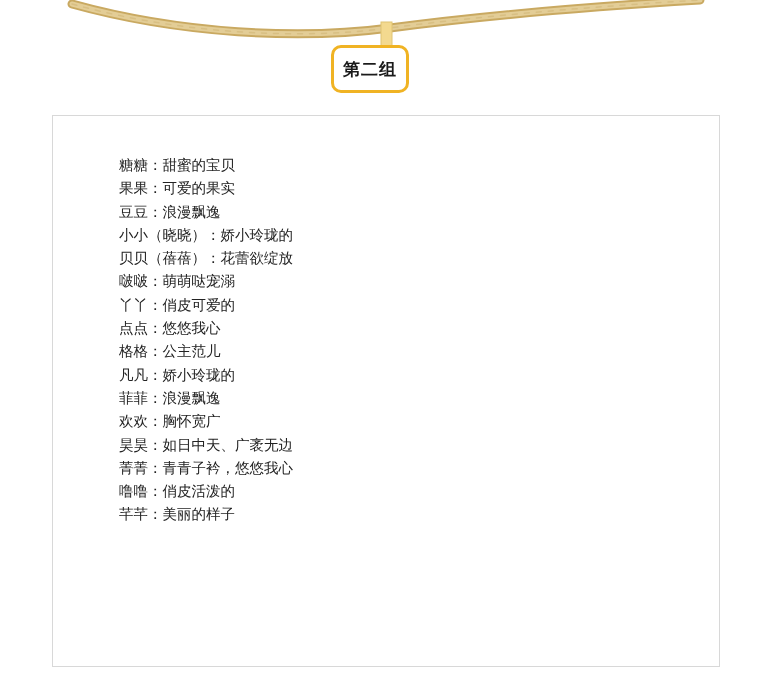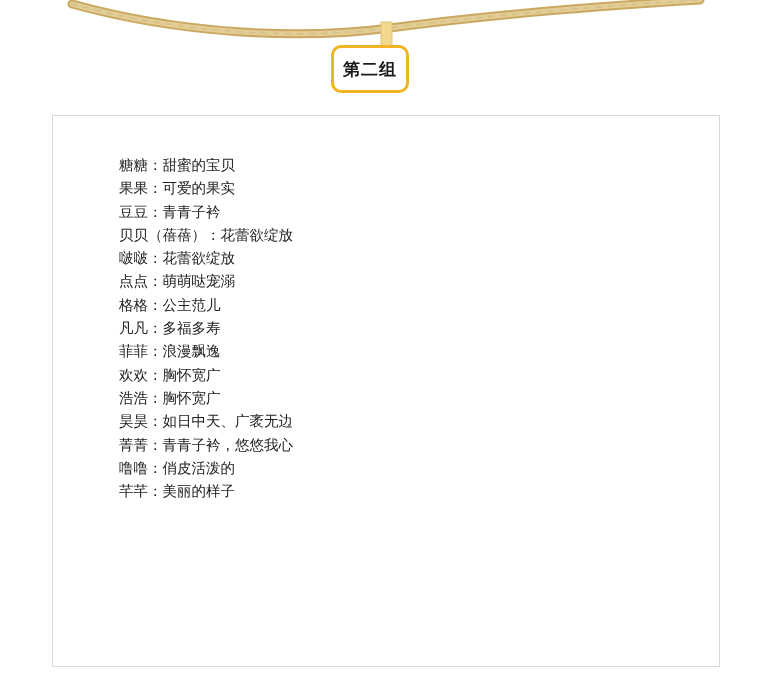--- a/index.html
+++ b/index.html
@@ -104,27 +104,28 @@
     <div class="tag-box">
       <span class="tag-label">第二组</span>
     </div>
   </div>
 </div>
 
 <div class="card">
   <div class="list">
     <div class="list-item">糖糖：甜蜜的宝贝</div>
     <div class="list-item">果果：可爱的果实</div>
-    <div class="list-item">豆豆：青青子衿</div>
+    <div class="list-item">豆豆：浪漫飘逸</div>
+    <div class="list-item">小小（晓晓）：娇小玲珑的</div>
     <div class="list-item">贝贝（蓓蓓）：花蕾欲绽放</div>
-    <div class="list-item">啵啵：花蕾欲绽放</div>
-    <div class="list-item">点点：萌萌哒宠溺</div>
+    <div class="list-item">啵啵：萌萌哒宠溺</div>
+    <div class="list-item">丫丫：俏皮可爱的</div>
+    <div class="list-item">点点：悠悠我心</div>
     <div class="list-item">格格：公主范儿</div>
-    <div class="list-item">凡凡：多福多寿</div>
+    <div class="list-item">凡凡：娇小玲珑的</div>
     <div class="list-item">菲菲：浪漫飘逸</div>
     <div class="list-item">欢欢：胸怀宽广</div>
-    <div class="list-item">浩浩：胸怀宽广</div>
     <div class="list-item">昊昊：如日中天、广袤无边</div>
     <div class="list-item">菁菁：青青子衿，悠悠我心</div>
     <div class="list-item">噜噜：俏皮活泼的</div>
     <div class="list-item">芊芊：美丽的样子</div>
   </div>
 </div>
 
 </body></html>

